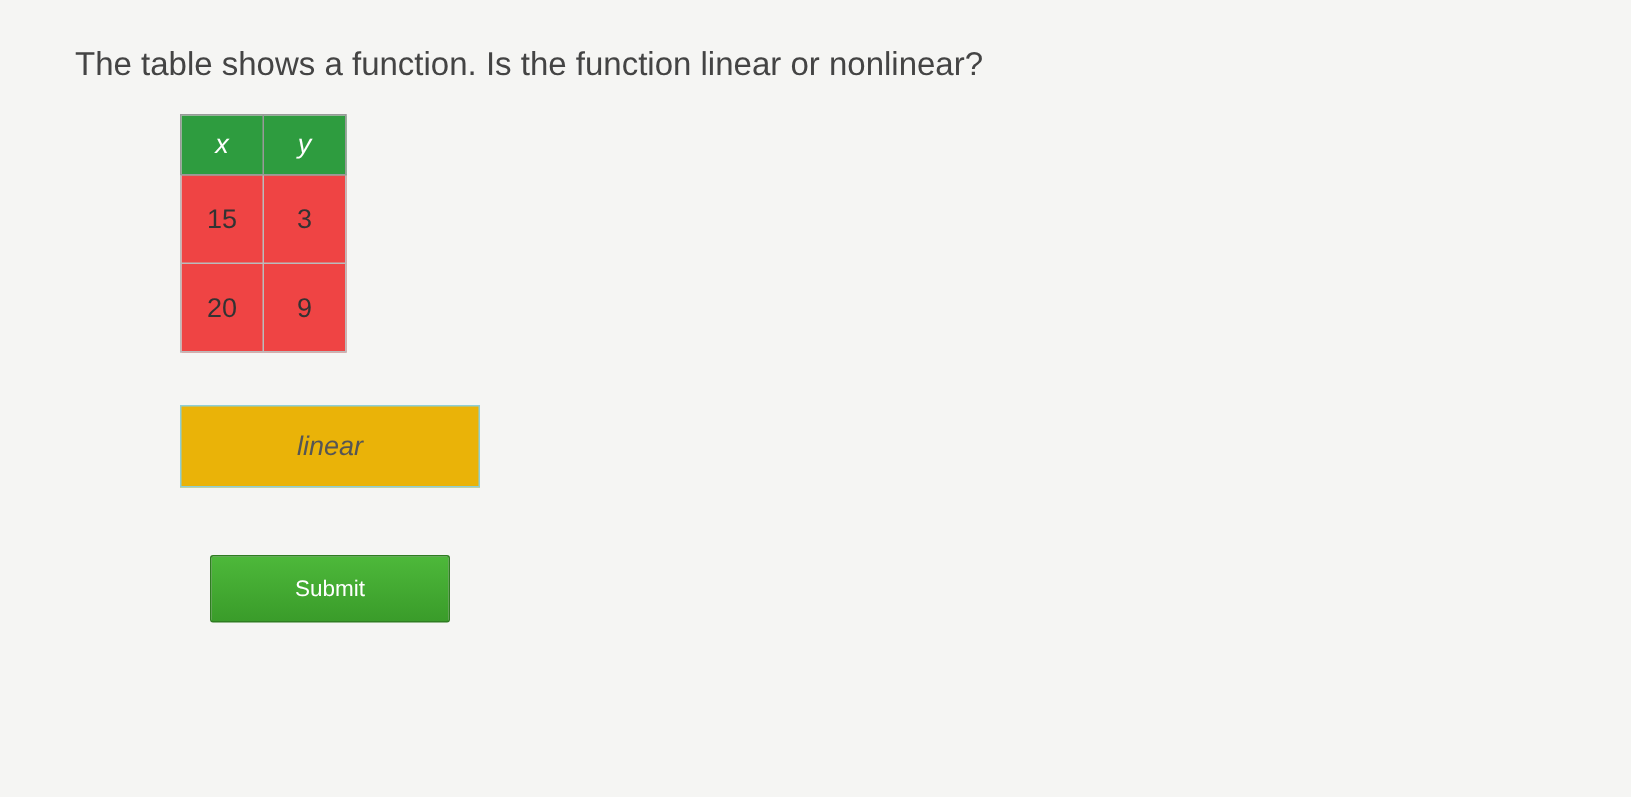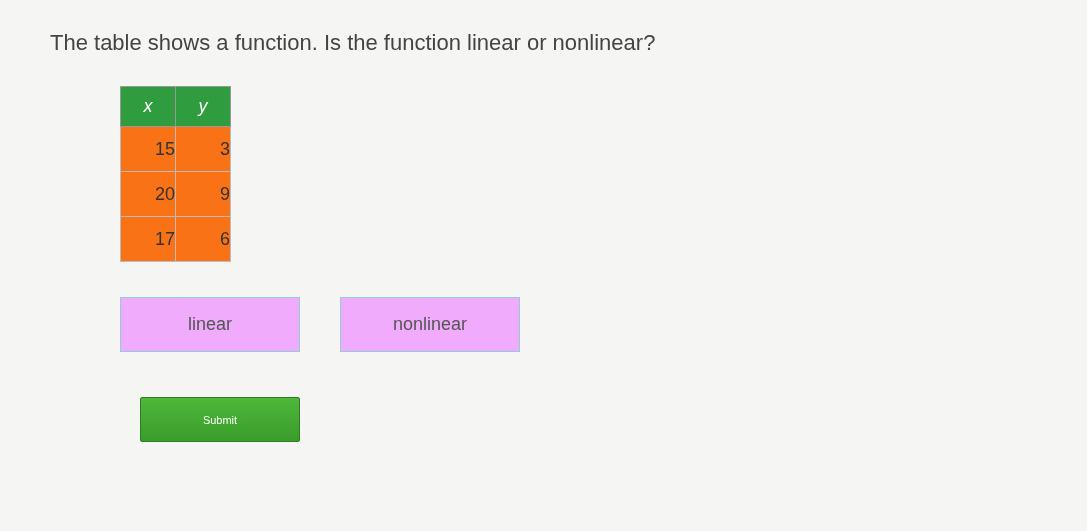--- a/index.html
+++ b/index.html
@@ -11,74 +11,75 @@
       font-family: Arial, Helvetica, sans-serif;
       background: #f5f5f3;
       width: 1087px;
       height: 531px;
       padding: 30px 50px;
       color: #333;
     }
     .question {
       font-size: 22px;
       color: #444;
-      margin-bottom: 30px;
+      margin-bottom: 20px;
     }
     .data-table {
       border-collapse: collapse;
       margin-left: 70px;
       margin-bottom: 35px;
     }
     .data-table th {
       background: #2e9c3f;
       color: #fff;
       font-weight: normal;
       font-style: italic;
       font-size: 18px;
       width: 55px;
       height: 40px;
       text-align: center;
       border: 1px solid #999;
     }
     .data-table td {
-      background: #f97316;
+      background: #ef4444;
       color: #333;
       font-size: 18px;
       width: 55px;
-      height: 45px;
-      text-align: right;
+      height: 59px;
+      text-align: center;
       border: 1px solid #bbb;
     }
     .answer-row {
       display: flex;
       gap: 40px;
       margin-left: 70px;
       margin-bottom: 45px;
     }
     .answer-button {
-      width: 180px;
+      width: 200px;
       height: 55px;
-      background: #f0abfc;
+      background: #eab308;
       border: 1px solid #8ecfd6;
       color: #555;
       font-size: 18px;
       display: flex;
       align-items: center;
       justify-content: center;
       cursor: pointer;
+      font-style: italic;
     }
     .submit-button {
       margin-left: 90px;
       width: 160px;
       height: 45px;
       background: #3fa62e;
       background: linear-gradient(to bottom, #4db83a, #3a9c2a);
       border: 1px solid #2e7d21;
       color: #fff;
-      font-size: 11px;
+      font-size: 15px;
       display: flex;
       align-items: center;
       justify-content: center;
       cursor: pointer;
       border-radius: 2px;
     }
   </style>
 </head>
 <body>
 
@@ -93,25 +94,20 @@
   </thead>
   <tbody>
     <tr>
       <td>15</td>
       <td>3</td>
     </tr>
     <tr>
       <td>20</td>
       <td>9</td>
     </tr>
-    <tr>
-      <td>17</td>
-      <td>6</td>
-    </tr>
   </tbody>
 </table>
 
 <div class="answer-row">
   <div class="answer-button">linear</div>
-  <div class="answer-button">nonlinear</div>
 </div>
 
 <div class="submit-button">Submit</div>
 
 </body></html>

